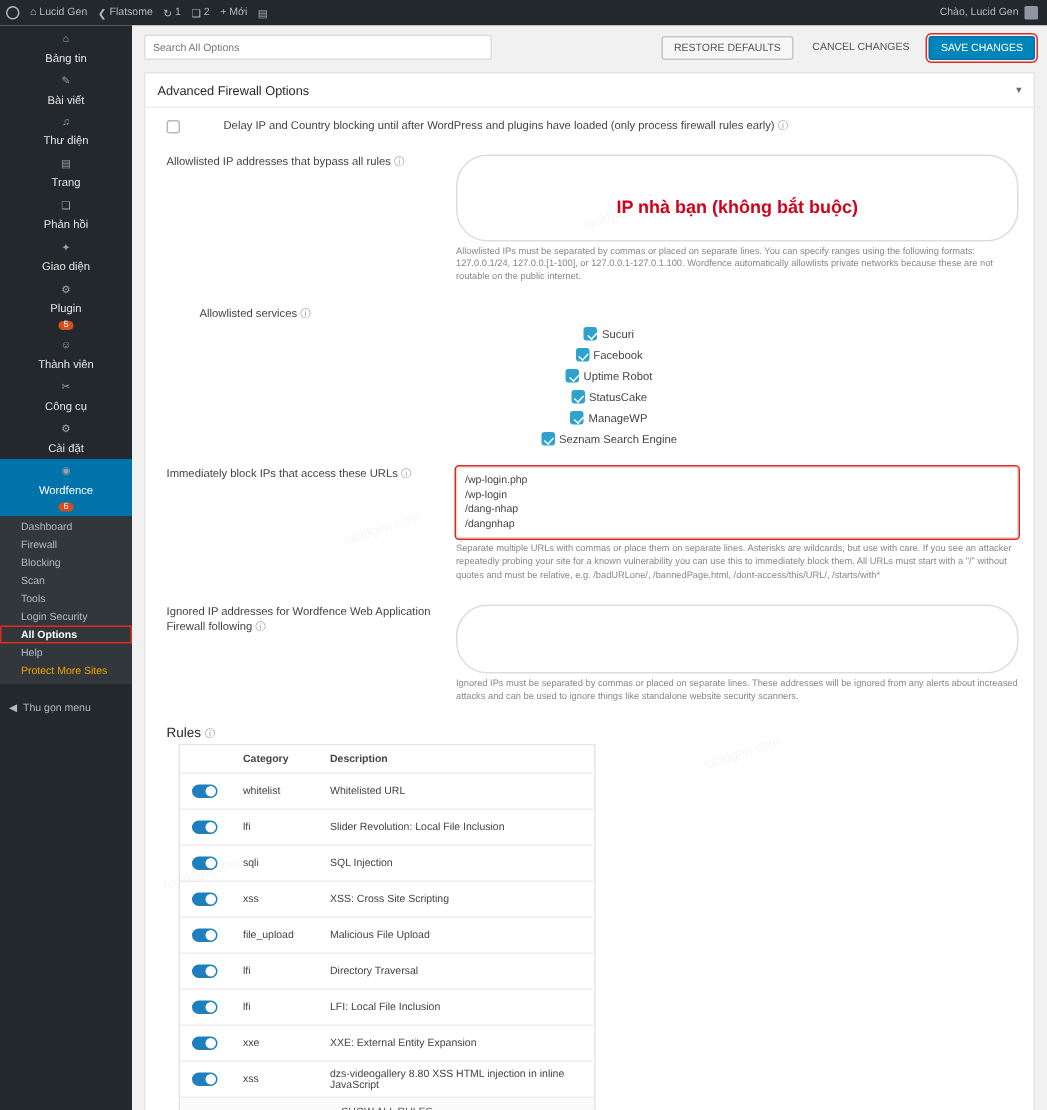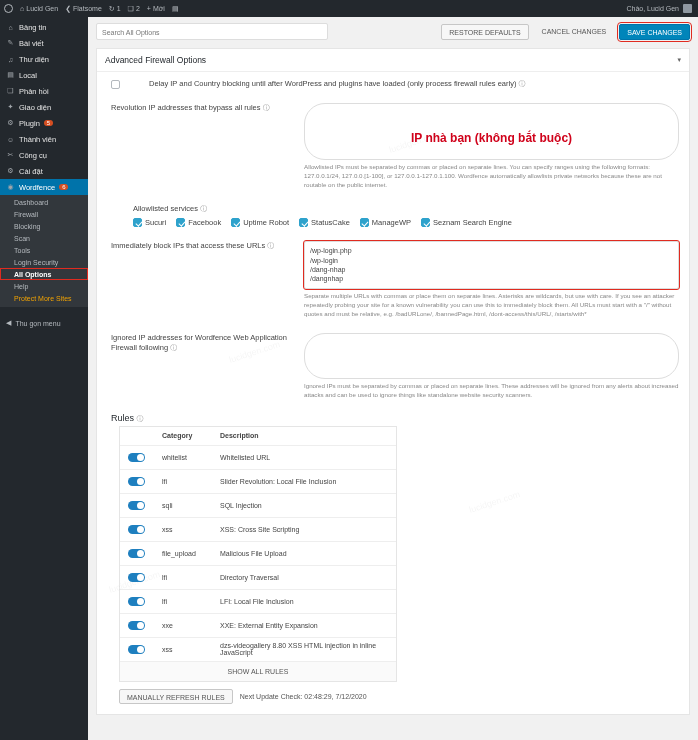--- a/index.html
+++ b/index.html
@@ -40,20 +40,21 @@
     color: #eee;
     flex: 0 0 88px;
     padding-top: 2px;
     font-size: 7.5px;
   }
   .menu-item {
     display:flex; align-items:center; gap:4px;
     padding: 3.5px 6px;
     color:#e5e5e5;
     white-space:nowrap;
+    flex-direction:column;
   }
   .menu-item .ico { width:9px; text-align:center; font-size:7px; color:#a0a5aa; }
   .menu-item.wf { background:#0073aa; color:#fff;align-items:center; }
   .cnt { background:#d54e21; color:#fff; border-radius:8px; padding:0 3px; font-size:6px; }
   .submenu { background:#32373c; padding: 1px 0 3px 0; }
   .sub-item { padding: 2.5px 6px 2.5px 14px; color:#b4b9be; font-size:7px; white-space:nowrap;}
   .sub-item.active { color:#fff; font-weight:bold; }
   .sub-item.promo { color:#f0a202; }
   .sidebar-sep { height:8px; }
   .collapse { display:flex; align-items:center; gap:4px; padding:4px 6px; color:#b4b9be; font-size:7px;}
@@ -261,21 +262,21 @@
     <div class="menu-item">
       <span class="ico">✎</span>
       <span>Bài viết</span>
     </div>
     <div class="menu-item">
       <span class="ico">♫</span>
       <span>Thư diện</span>
     </div>
     <div class="menu-item">
       <span class="ico">▤</span>
-      <span>Local</span>
+      <span>Trang</span>
     </div>
     <div class="menu-item">
       <span class="ico">❑</span>
       <span>Phản hồi</span>
     </div>
     <div class="menu-item">
       <span class="ico">✦</span>
       <span>Giao diện</span>
     </div>
     <div class="menu-item">
@@ -347,37 +348,37 @@
           <span class="cbx"></span>
         </div>
         <div class="lab" style="width:auto;flex:1;">
           <span>Delay IP and Country blocking until after WordPress and plugins have loaded (only process firewall rules early)</span>
           <span class="q">ⓘ</span>
         </div>
       </div>
 
       <div class="row">
         <div class="lab">
-          <span>Revolution IP addresses that bypass all rules</span>
+          <span>Allowlisted IP addresses that bypass all rules</span>
           <span class="q">ⓘ</span>
         </div>
         <div class="fld">
           <div class="textarea big">
             <div class="bigred">IP nhà bạn (không bắt buộc)</div>
           </div>
           <div class="helper">Allowlisted IPs must be separated by commas or placed on separate lines. You can specify ranges using the following formats: 127.0.0.1/24, 127.0.0.[1-100], or 127.0.0.1-127.0.1.100. Wordfence automatically allowlists private networks because these are not routable on the public internet.</div>
         </div>
       </div>
 
       <div class="row" style="display:block;">
         <div style="font-size:7.5px;color:#444;padding-left:22px;">
           <span>Allowlisted services</span>
           <span class="q">ⓘ</span>
         </div>
-        <div class="services" style="padding-left:22px;">
+        <div class="services" style="padding-left:22px;flex-direction:column;">
           <span class="svc">
             <span class="cbx on"></span>
             <span>Sucuri</span>
           </span>
           <span class="svc">
             <span class="cbx on"></span>
             <span>Facebook</span>
           </span>
           <span class="svc">
             <span class="cbx on"></span>

